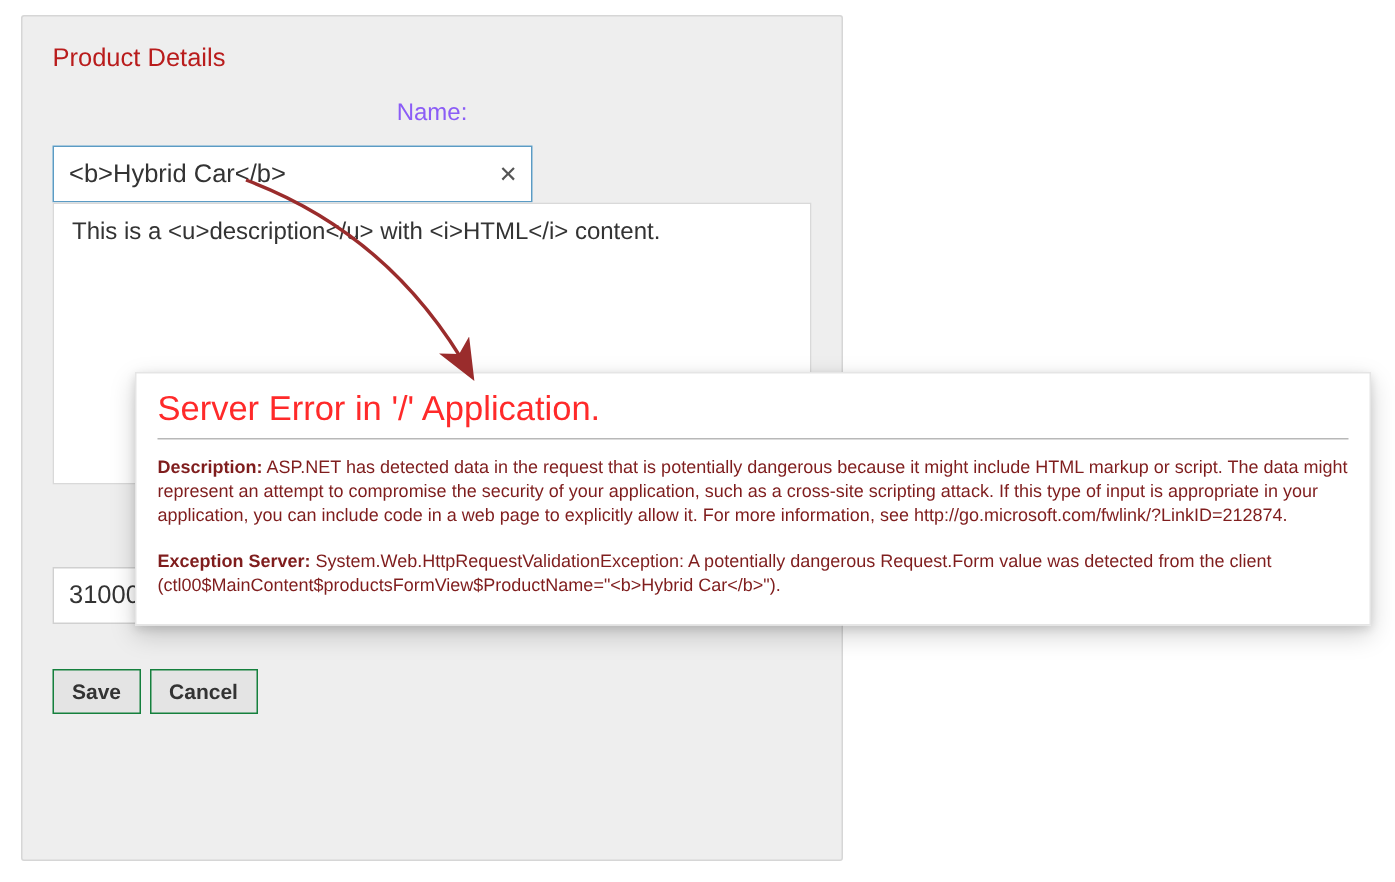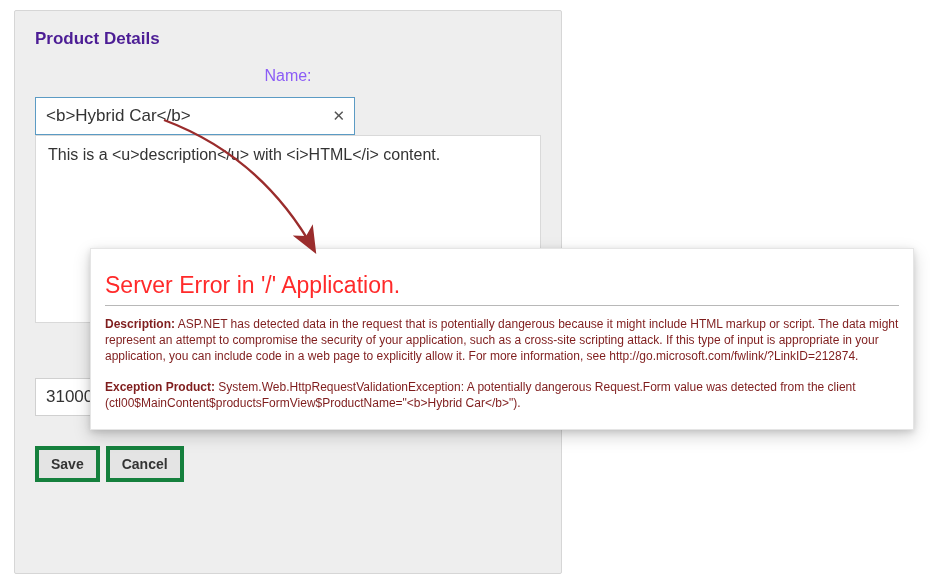--- a/index.html
+++ b/index.html
@@ -19,23 +19,23 @@
     left: 14px;
     top: 10px;
     width: 548px;
     height: 564px;
     background: #eee;
     border: 1px solid #d6d6d6;
     border-radius: 2px;
     padding: 18px 20px 16px 20px;
   }
   .panel-title {
-    font-weight: 700;
+    font-weight: 400;
     font-size: 17px;
-    color: #4c1d95;
+    color: #b91c1c;
     margin-bottom: 18px;
   }
   .field-label {
     font-size: 16px;
     color: #8b5cf6;
     margin-bottom: 12px;
     text-align: center;
   }
   .name-input-wrap {
     position: relative;
@@ -84,39 +84,39 @@
     padding: 6px 10px;
     font-family: "Segoe UI", Tahoma, Arial, sans-serif;
     font-size: 17px;
     font-weight: 300;
     color: #333;
     margin-bottom: 30px;
   }
   .btn-row { display: flex; gap: 6px; }
   .btn {
     background: #e4e4e4;
-    border: 4px solid #15803d;
+    border: 1px solid #15803d;
     padding: 6px 12px;
     font-family: "Segoe UI", Tahoma, Arial, sans-serif;
     font-size: 14px;
     font-weight: 700;
     color: #333;
     cursor: pointer;
   }
 
   
   .error-card {
     position: absolute;
     left: 90px;
     top: 248px;
     width: 824px;
     background: #fff;
     border: 1px solid #e5e5e5;
     box-shadow: 0 6px 16px rgba(0,0,0,.18), 0 2px 6px rgba(0,0,0,.12);
-    padding: 23px 14px 14px 14px;
+    padding: 10px 14px 14px 14px;
     z-index: 5;
   }
   .err-title {
     font-family: Verdana, Geneva, sans-serif;
     font-size: 23px;
     color: #ff2a2a;
     font-weight: 400;
     margin: 0 0 6px 0;
   }
   .err-hr {
@@ -183,15 +183,15 @@
   <path d="M 6 4 C 70 28, 120 70, 156 134" stroke="#9a2c2c" stroke-width="2.3" fill="none" marker-end="url(#ah)"></path>
 </svg>
 
 <div class="error-card">
   <h1 class="err-title">Server Error in '/' Application.</h1>
   <hr class="err-hr">
   <p class="err-block">
     <b>Description:</b><span> ASP.NET has detected data in the request that is potentially dangerous because it might include HTML markup or script. The data might represent an attempt to compromise the security of your application, such as a cross-site scripting attack. If this type of input is appropriate in your application, you can include code in a web page to explicitly allow it. For more information, see http://go.microsoft.com/fwlink/?LinkID=212874.</span>
   </p>
   <p class="err-block" style="margin-bottom:4px">
-    <b>Exception Product:</b><span> System.Web.HttpRequestValidationException: A potentially dangerous Request.Form value was detected from the client (ctl00$MainContent$productsFormView$ProductName="&lt;b&gt;Hybrid Car&lt;/b&gt;").</span>
+    <b>Exception Server:</b><span> System.Web.HttpRequestValidationException: A potentially dangerous Request.Form value was detected from the client (ctl00$MainContent$productsFormView$ProductName="&lt;b&gt;Hybrid Car&lt;/b&gt;").</span>
   </p>
 </div>
 
 </body></html>

